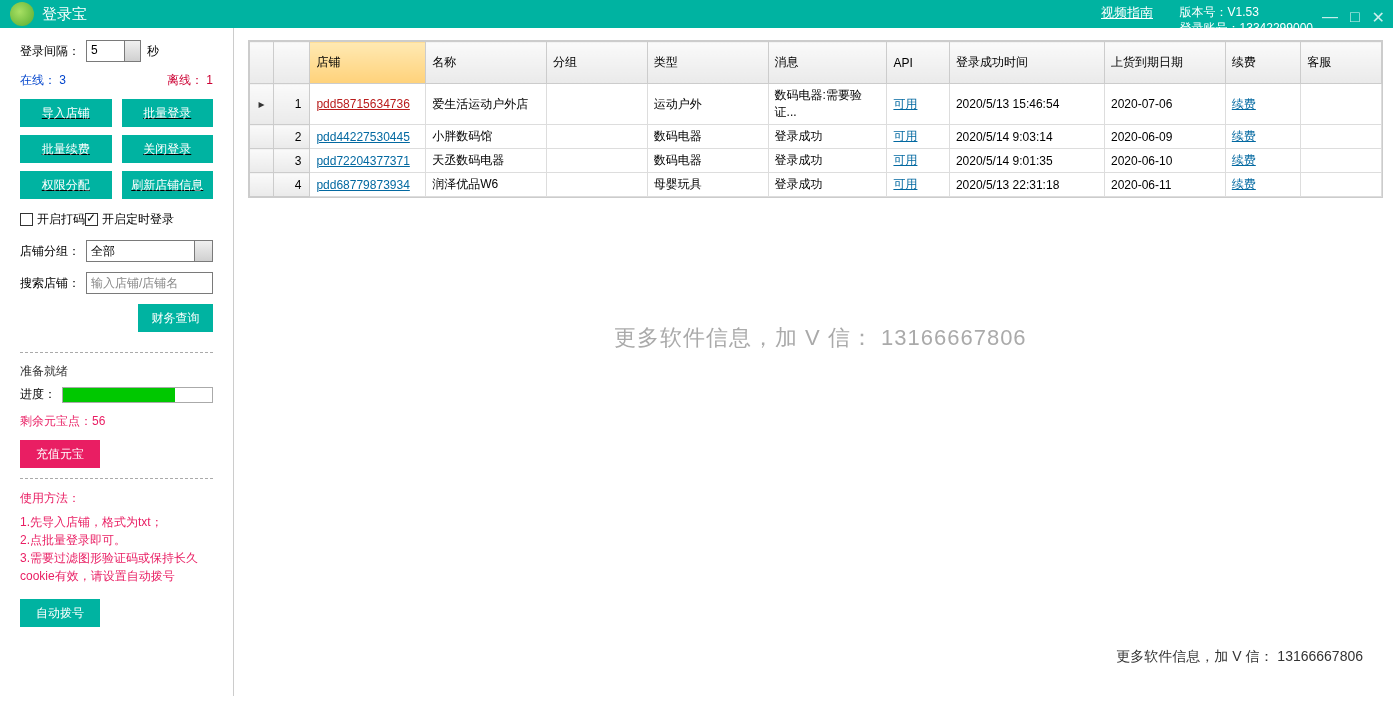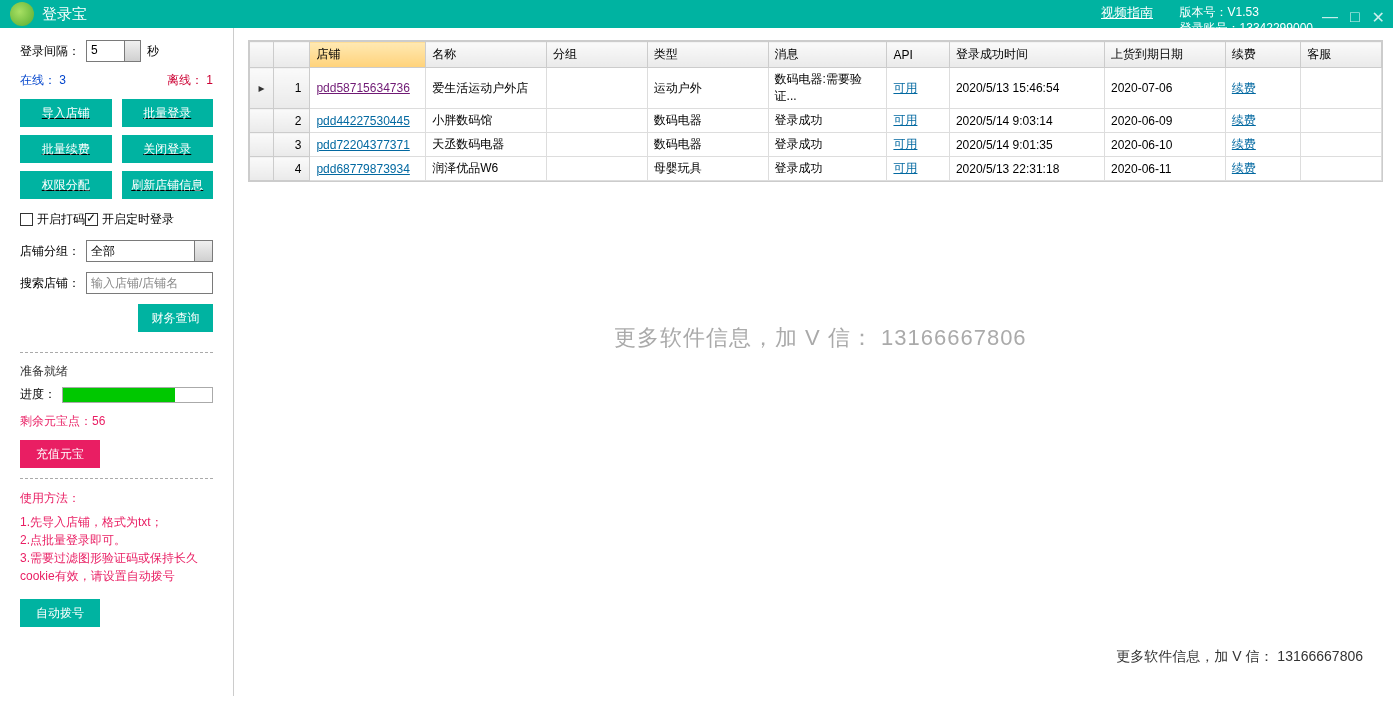--- a/index.html
+++ b/index.html
@@ -56,28 +56,28 @@
 
 .instructions { font-size: 12px; color: #e91e63; line-height: 18px; margin-bottom: 14px; }
 .instructions-title { margin-bottom: 6px; }
 
 .sidebar-resizer { position: absolute; right: -2px; top: 0; bottom: 0; width: 4px; cursor: ew-resize; }
 
 
 .main { flex: 1; padding: 12px 10px 10px 14px; position: relative; }
 .table-wrap { border: 1px solid #ccc; }
 table { width: 100%; border-collapse: collapse; font-size: 12px; }
-th { background: linear-gradient(#fafafa, #eaeaea); border: 1px solid #ccc; text-align: left; padding: 4px 6px; font-weight: normal; height: 24px; position: relative; }
+th { background: linear-gradient(#fafafa, #eaeaea); border: 1px solid #ccc; text-align: left; padding: 12px 6px; font-weight: normal; height: 24px; position: relative; }
 th.sorted { background: linear-gradient(#ffe9b3, #ffd27a); }
 th .sort-arrow { position: absolute; right: 6px; top: 6px; font-size: 9px; color: #555; }
 td { border: 1px solid #ddd; padding: 3px 6px; height: 22px; background: #fff; }
 .row-num-col { width: 36px; text-align: right; background: linear-gradient(#fafafa, #eaeaea) !important; border: 1px solid #ccc; padding-right: 8px; }
 .row-indicator { width: 18px; background: linear-gradient(#fafafa, #eaeaea) !important; border: 1px solid #ccc; text-align: center; color: #333; }
 .link { color: #0369a1; text-decoration: underline; cursor: pointer; }
-.link-visited { color: #701a75; text-decoration: underline; cursor: pointer; }
+.link-visited { color: #b91c1c; text-decoration: underline; cursor: pointer; }
 
 .watermark1 { position: absolute; left: 380px; top: 295px; font-size: 22px; color: #aaa; letter-spacing: 1px; }
 .watermark2 { position: absolute; right: 30px; bottom: 30px; font-size: 14px; color: #333; }
 
 .col-corner { width: 24px; }
 .col-num { width: 28px; }
 .col-shop { width: 115px; }
 .col-name { width: 120px; }
 .col-group { width: 100px; }
 .col-type { width: 120px; }

